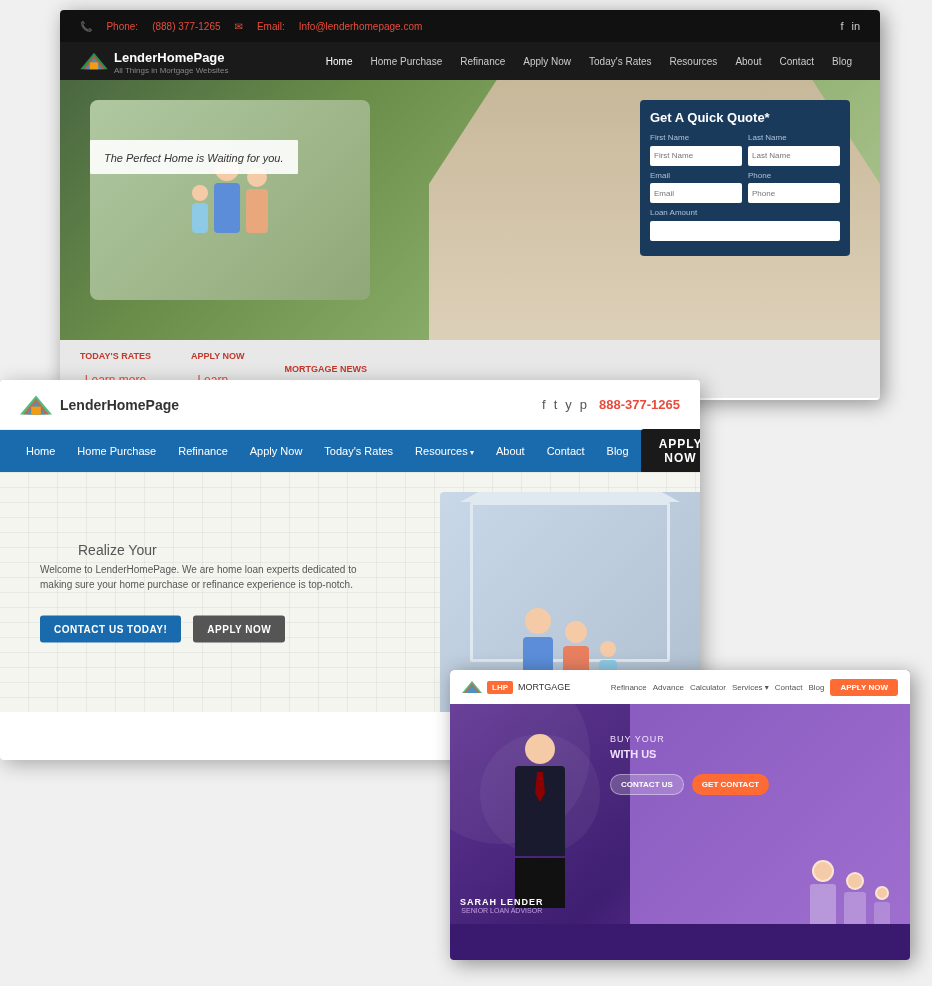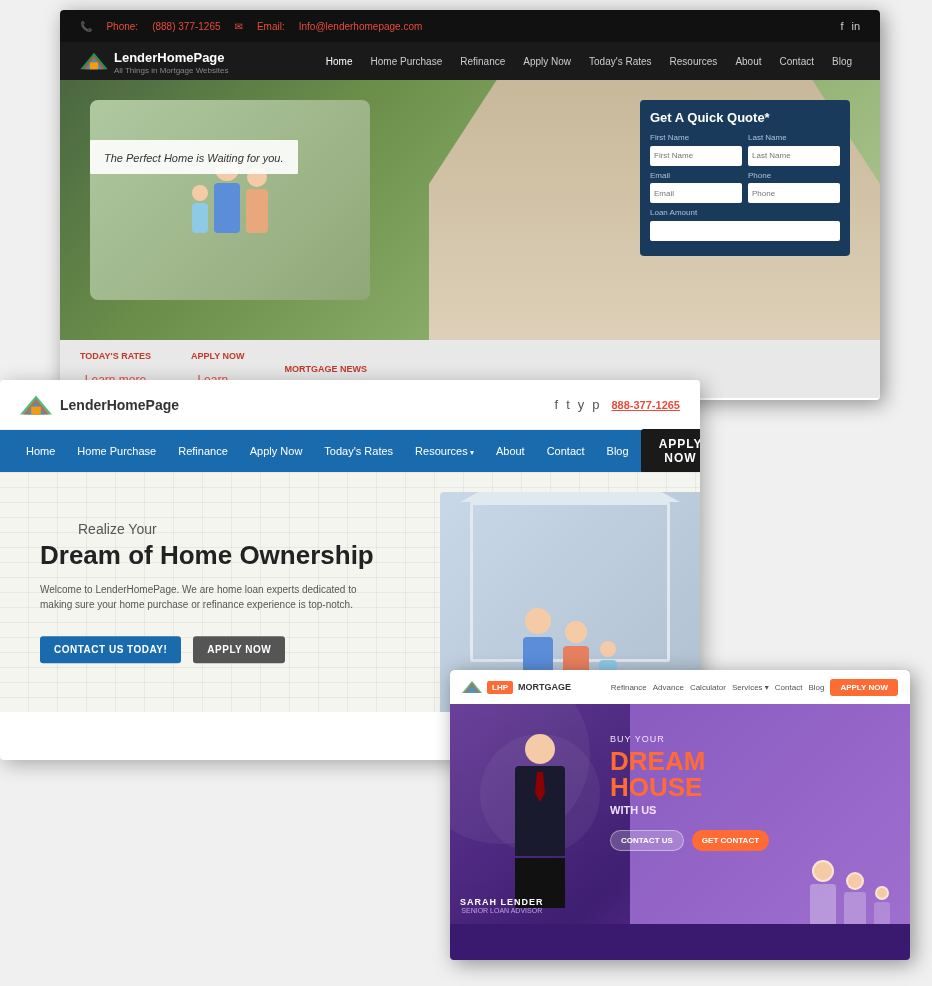--- a/index.html
+++ b/index.html
@@ -275,23 +275,22 @@
     .s2-social-icons {
       display: flex;
       gap: 8px;
     }
     .s2-social-icon {
       color: #555;
       font-size: 13px;
     }
     .s2-phone {
       color: #e74c3c;
-      font-size: 11px;
-      font-weight: bold;
-      text-decoration: underline;
+      font-size: 13px;
+      font-weight: bold;
     }
 
     .s2-navbar {
       background: #1a6bad;
       height: 42px;
       display: flex;
       align-items: center;
       padding: 0 16px;
       gap: 2px;
     }
@@ -467,21 +466,21 @@
       background: #ff6b35;
       color: #fff;
       font-size: 8px;
       font-weight: bold;
       padding: 2px 5px;
       border-radius: 2px;
     }
     .s3-logo-text {
       color: #333;
       font-size: 9px;
-      font-weight: bold;
+      font-weight: normal;
     }
     .s3-nav-links {
       margin-left: auto;
       display: flex;
       gap: 6px;
       align-items: center;
     }
     .s3-nav-link {
       color: #555;
       font-size: 8px;
@@ -817,21 +816,20 @@
     <a class="s2-nav-link">Contact</a>
     <a class="s2-nav-link">Blog</a>
     <button class="s2-apply-btn">APPLY NOW</button>
   </div>
 
   <div class="s2-hero">
     <div class="s2-hero-bg"></div>
 
     <div class="s2-hero-content">
       <p class="s2-hero-sub">Realize Your</p>
-      <h1 class="s2-hero-title">Dream of Home Ownership</h1>
       <p class="s2-hero-desc">Welcome to LenderHomePage. We are home loan experts dedicated to making sure your home purchase or refinance experience is top-notch.</p>
       <div class="s2-hero-buttons">
         <button class="s2-btn-contact">CONTACT US TODAY!</button>
         <button class="s2-btn-apply">APPLY NOW</button>
       </div>
     </div>
 
     <div class="s2-hero-family">
       <div class="s2-roof-shape"></div>
       <div class="s2-roof-triangle"></div>
@@ -904,24 +902,20 @@
         </div>
         <div style="display:flex;flex-direction:column;align-items:center;gap:2px;">
           <div style="width:14px;height:14px;border-radius:50%;background:#f5cba7;border:2px solid rgba(255,255,255,0.5);"></div>
           <div style="width:16px;height:28px;background:rgba(255,255,255,0.2);border-radius:3px;"></div>
         </div>
       </div>
     </div>
 
     <div class="s3-hero-text">
       <div class="s3-hero-sup">BUY YOUR</div>
-      <div class="s3-hero-title">
-        <span>DREAM</span><br>
-        <span style="color:#ff6b35">HOUSE</span>
-      </div>
       <div class="s3-hero-title-2">WITH US</div>
       <div class="s3-hero-buttons">
         <button class="s3-btn-contact">CONTACT US</button>
         <button class="s3-btn-started">GET CONTACT</button>
       </div>
     </div>
 
     <div class="s3-agent-info">
       <div class="s3-agent-name">SARAH LENDER</div>
       <div class="s3-agent-title">SENIOR LOAN ADVISOR</div>

